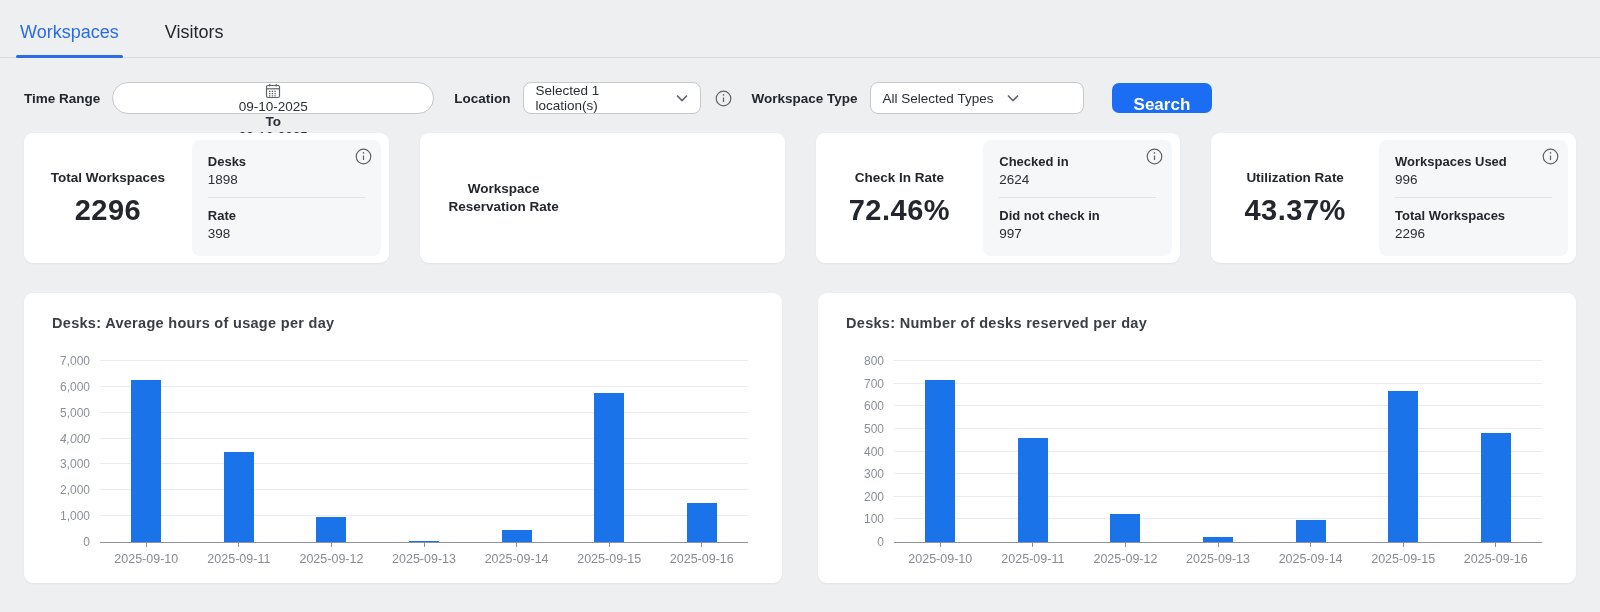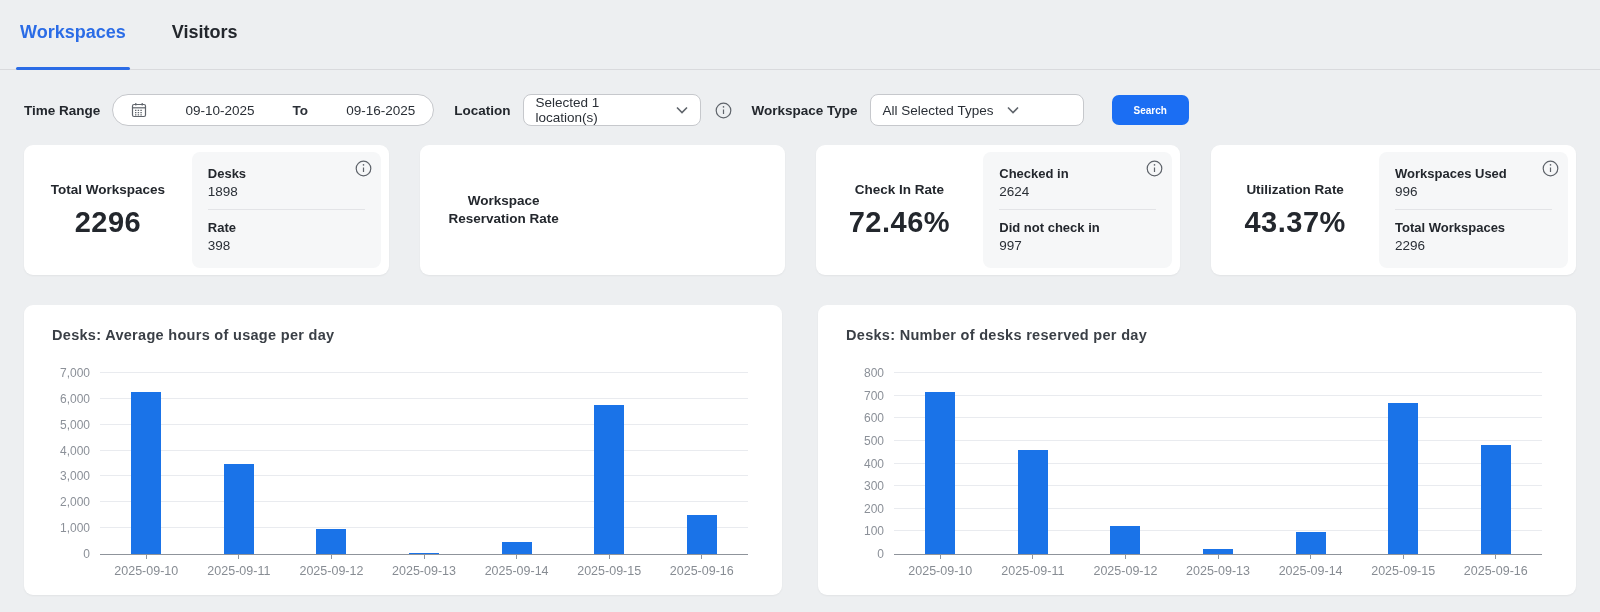--- a/index.html
+++ b/index.html
@@ -7,40 +7,40 @@
   body {
     font-family:"Liberation Sans", sans-serif;
     background:#edeff1;
     color:#23272d;
     overflow:hidden;
   }
   .page { width:1600px; height:612px; position:relative; }
 
   
   .tabs-row { display:flex; gap:38px; padding:22px 0 0 16px; border-bottom:1px solid #d9dadd; }
-  .tab { font-size:18px; font-weight:bold; padding:0 4px 26px 4px; cursor:pointer; position:relative; }
+  .tab { font-size:18px; font-weight:normal; padding:0 4px 14px 4px; cursor:pointer; position:relative; }
   .tab.active { color:var(--tab-blue); }
   .tab.active::after { content:""; position:absolute; left:0; right:0; bottom:-1px; height:3px; background:var(--tab-blue); border-radius:2px; }
 
   
   .filter-bar { display:flex; align-items:center; margin:24px 0 0 24px; height:32px; }
   .filter-label { font-size:13.5px; font-weight:bold; margin-right:12px; white-space:nowrap; }
   .pill, .select {
     background:#fff; border:1px solid #c6c8cc; height:32px;
     display:flex; align-items:center; font-size:13.5px; color:#2a2f36;
   }
-  .pill { border-radius:16px; padding:0 18px; width:322px; justify-content:space-between; }
+  .pill { border-radius:16px; padding:0 18px; width:322px; justify-content:space-between;flex-direction:column; }
   .select { border-radius:8px; padding:0 12px; justify-content:flex-start; cursor:pointer; }
   .select .chev { margin-left:14px; }
   .icon-svg { display:inline-flex; align-items:center; justify-content:center; }
   .info-circle { width:17px; height:17px; color:#5f646b; }
   .spacer-lg { width:20px; } .spacer-md { width:14px; }
   .search-btn {
-    background:var(--btn-blue); color:#fff; font-size:10px; font-weight:bold;
-    border:none; border-radius:7px; height:30px; padding:5px 22px; margin-left:28px; cursor:pointer;
+    background:var(--btn-blue); color:#fff; font-size:17px; font-weight:bold;
+    border:none; border-radius:7px; height:30px; padding:12px 22px; margin-left:28px; cursor:pointer;
   }
 
   
   .stats-row { display:flex; gap:31px; margin:19px 24px 0 24px; }
   .stat-card {
     flex:1; background:#fff; border-radius:9px; height:130px;
     box-shadow:0 1px 2px rgba(0,0,0,0.05); display:flex; overflow:hidden;
   }
   .stat-left { width:46%; display:flex; flex-direction:column; align-items:center; justify-content:center; gap:7px; padding:0 10px; }
   .stat-title { font-size:13.5px; font-weight:bold; text-align:center; line-height:1.3; }
@@ -222,21 +222,21 @@
       <div class="chart-title">Desks: Average hours of usage per day</div>
       <div class="plot">
           <div class="ylabel" style="bottom: 0%;">0</div>
           <div class="gridline" style="bottom: 14.2857%;"></div>
           <div class="ylabel" style="bottom: 14.2857%;">1,000</div>
           <div class="gridline" style="bottom: 28.5714%;"></div>
           <div class="ylabel" style="bottom: 28.5714%;">2,000</div>
           <div class="gridline" style="bottom: 42.8571%;"></div>
           <div class="ylabel" style="bottom: 42.8571%;">3,000</div>
           <div class="gridline" style="bottom: 57.1429%;"></div>
-          <div class="ylabel" style="bottom: 57.1429%;">4,000</div>
+          <div class="ylabel" style="bottom: 57.1429%; font-style: italic;">4,000</div>
           <div class="gridline" style="bottom: 71.4286%;"></div>
           <div class="ylabel" style="bottom: 71.4286%;">5,000</div>
           <div class="gridline" style="bottom: 85.7143%;"></div>
           <div class="ylabel" style="bottom: 85.7143%;">6,000</div>
           <div class="gridline" style="bottom: 100%;"></div>
           <div class="ylabel" style="bottom: 100%;">7,000</div>
           <div class="bars-row">
             <div class="bar-slot">
               <div class="bar" style="background: rgb(26, 115, 232); height: 89.2857%;"></div>
             </div>

